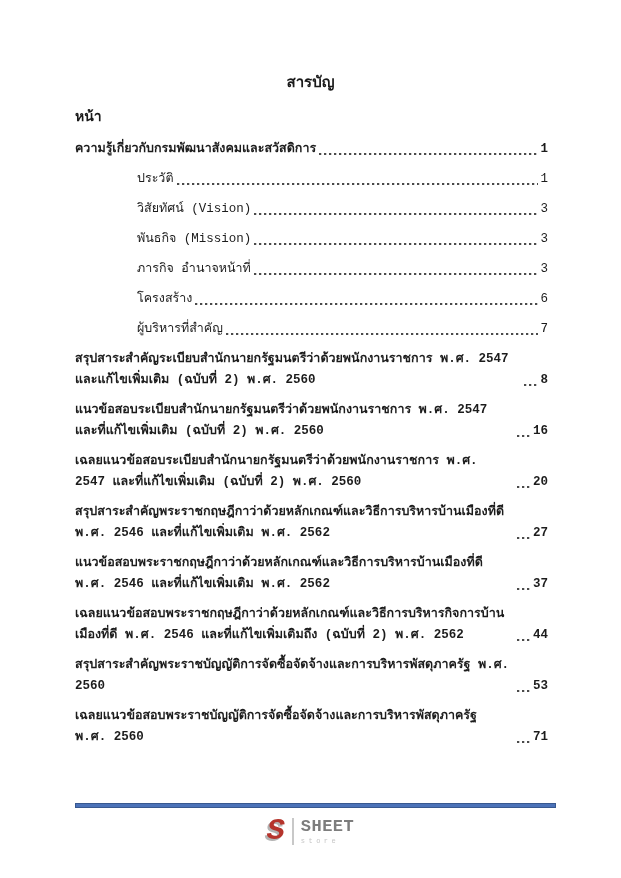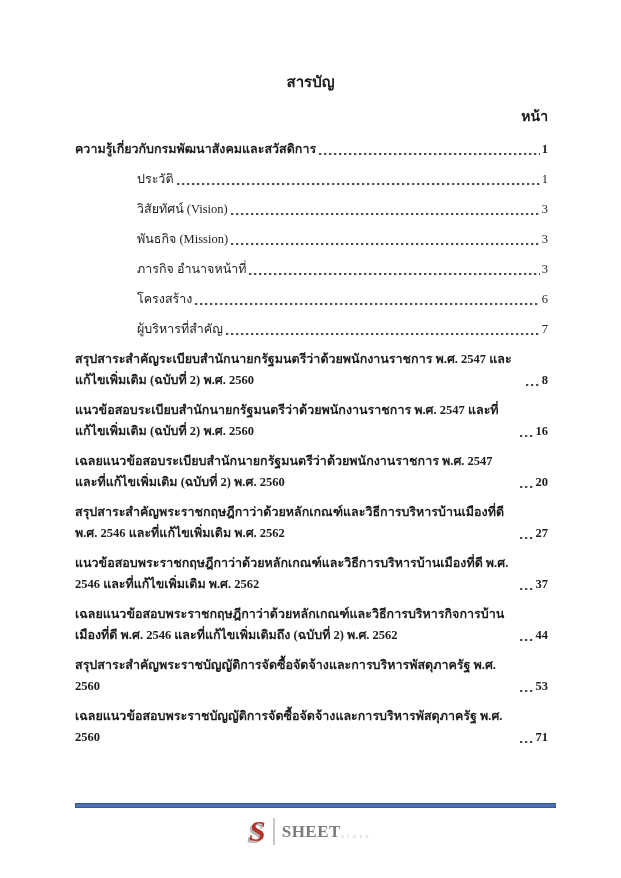--- a/index.html
+++ b/index.html
@@ -6,39 +6,39 @@
     margin: 0;
     padding: 0;
     background: #ffffff;
   }
   .page {
     position: relative;
     width: 621px;
     height: 878px;
     background: #ffffff;
     overflow: hidden;
-    font-family: Liberation Serif, serif;
+    font-family: Liberation Mono, monospace;
     color: #1c1c1c;
   }
   .doc-title {
     position: absolute;
     top: 70px;
     left: 0;
     right: 0;
     text-align: center;
     font-size: 15px;
     font-weight: bold;
     color: #1a1a1a;
   }
   .page-col-label {
     position: absolute;
     top: 105px;
     left: 75px;
     width: 473px;
-    text-align: right;
+    text-align: left;
     font-size: 14px;
     font-weight: bold;
     color: #1a1a1a;
   }
   .toc {
     position: absolute;
     top: 139px;
     left: 75px;
     width: 473px;
   }
@@ -92,23 +92,22 @@
     margin-right: 7px;
   }
   .brand-divider {
     width: 2px;
     height: 27px;
     background: #c8c8c8;
     margin-right: 7px;
   }
   .brand-text {
     display: flex;
-    flex-direction: row;
+    flex-direction: column;
     line-height: 1;
-    align-items: flex-end;
   }
   .brand-name {
     font-size: 17px;
     font-weight: bold;
     color: #7d7d7d;
     letter-spacing: 0.5px;
   }
   .brand-sub {
     font-size: 7px;
     color: #c6c6c6;

